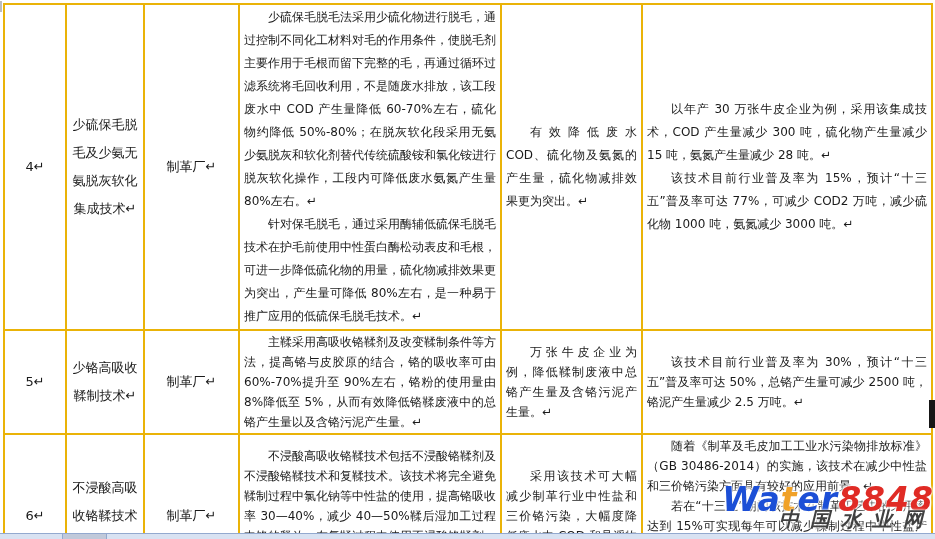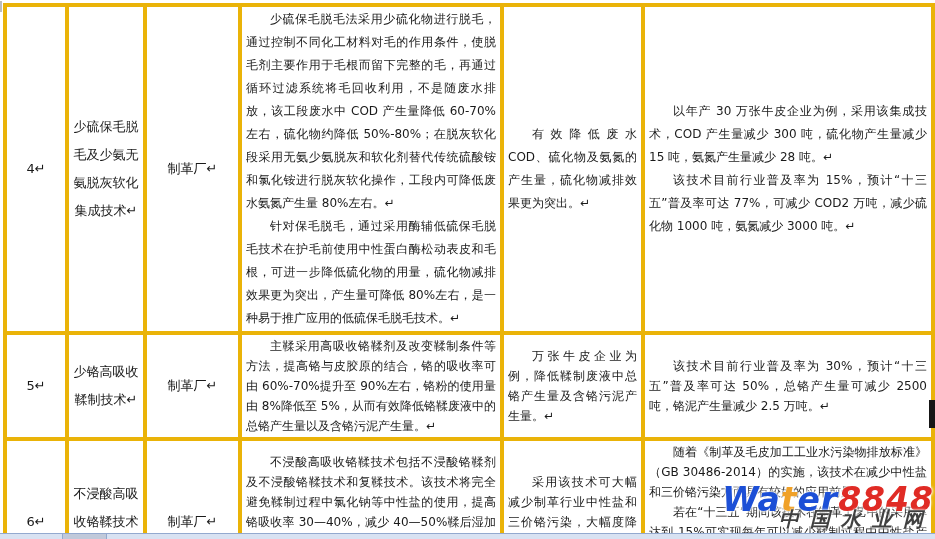--- a/index.html
+++ b/index.html
@@ -5,21 +5,21 @@
   html,body{margin:0;padding:0;}
   .stage{
     position:relative; width:935px; height:539px; overflow:hidden;
     background:#ffffff; font-family:"DejaVu Sans",sans-serif; color:#1a1a1a;
   }
   table.doc{
     position:absolute; left:3px; top:3px; width:928px;
     border-collapse:collapse; table-layout:fixed;
   }
   td{
-    border:4px solid #eab308; vertical-align:middle;
+    border:2px solid #eab308; vertical-align:middle;
     font-size:12px; line-height:20px; padding:1px 4px;
     overflow:hidden;
   }
   tr.row4{height:290px;}
   tr.row5{height:104px;}
   tr.row6{height:142px;}
   td.c{text-align:center;}
   td.c p{margin:0; text-align:center; font-size:13px; line-height:28px;}
   p.para{margin:0; text-indent:2em; text-align:justify;}
   tr.row4 td.desc p.para{line-height:23px;}

